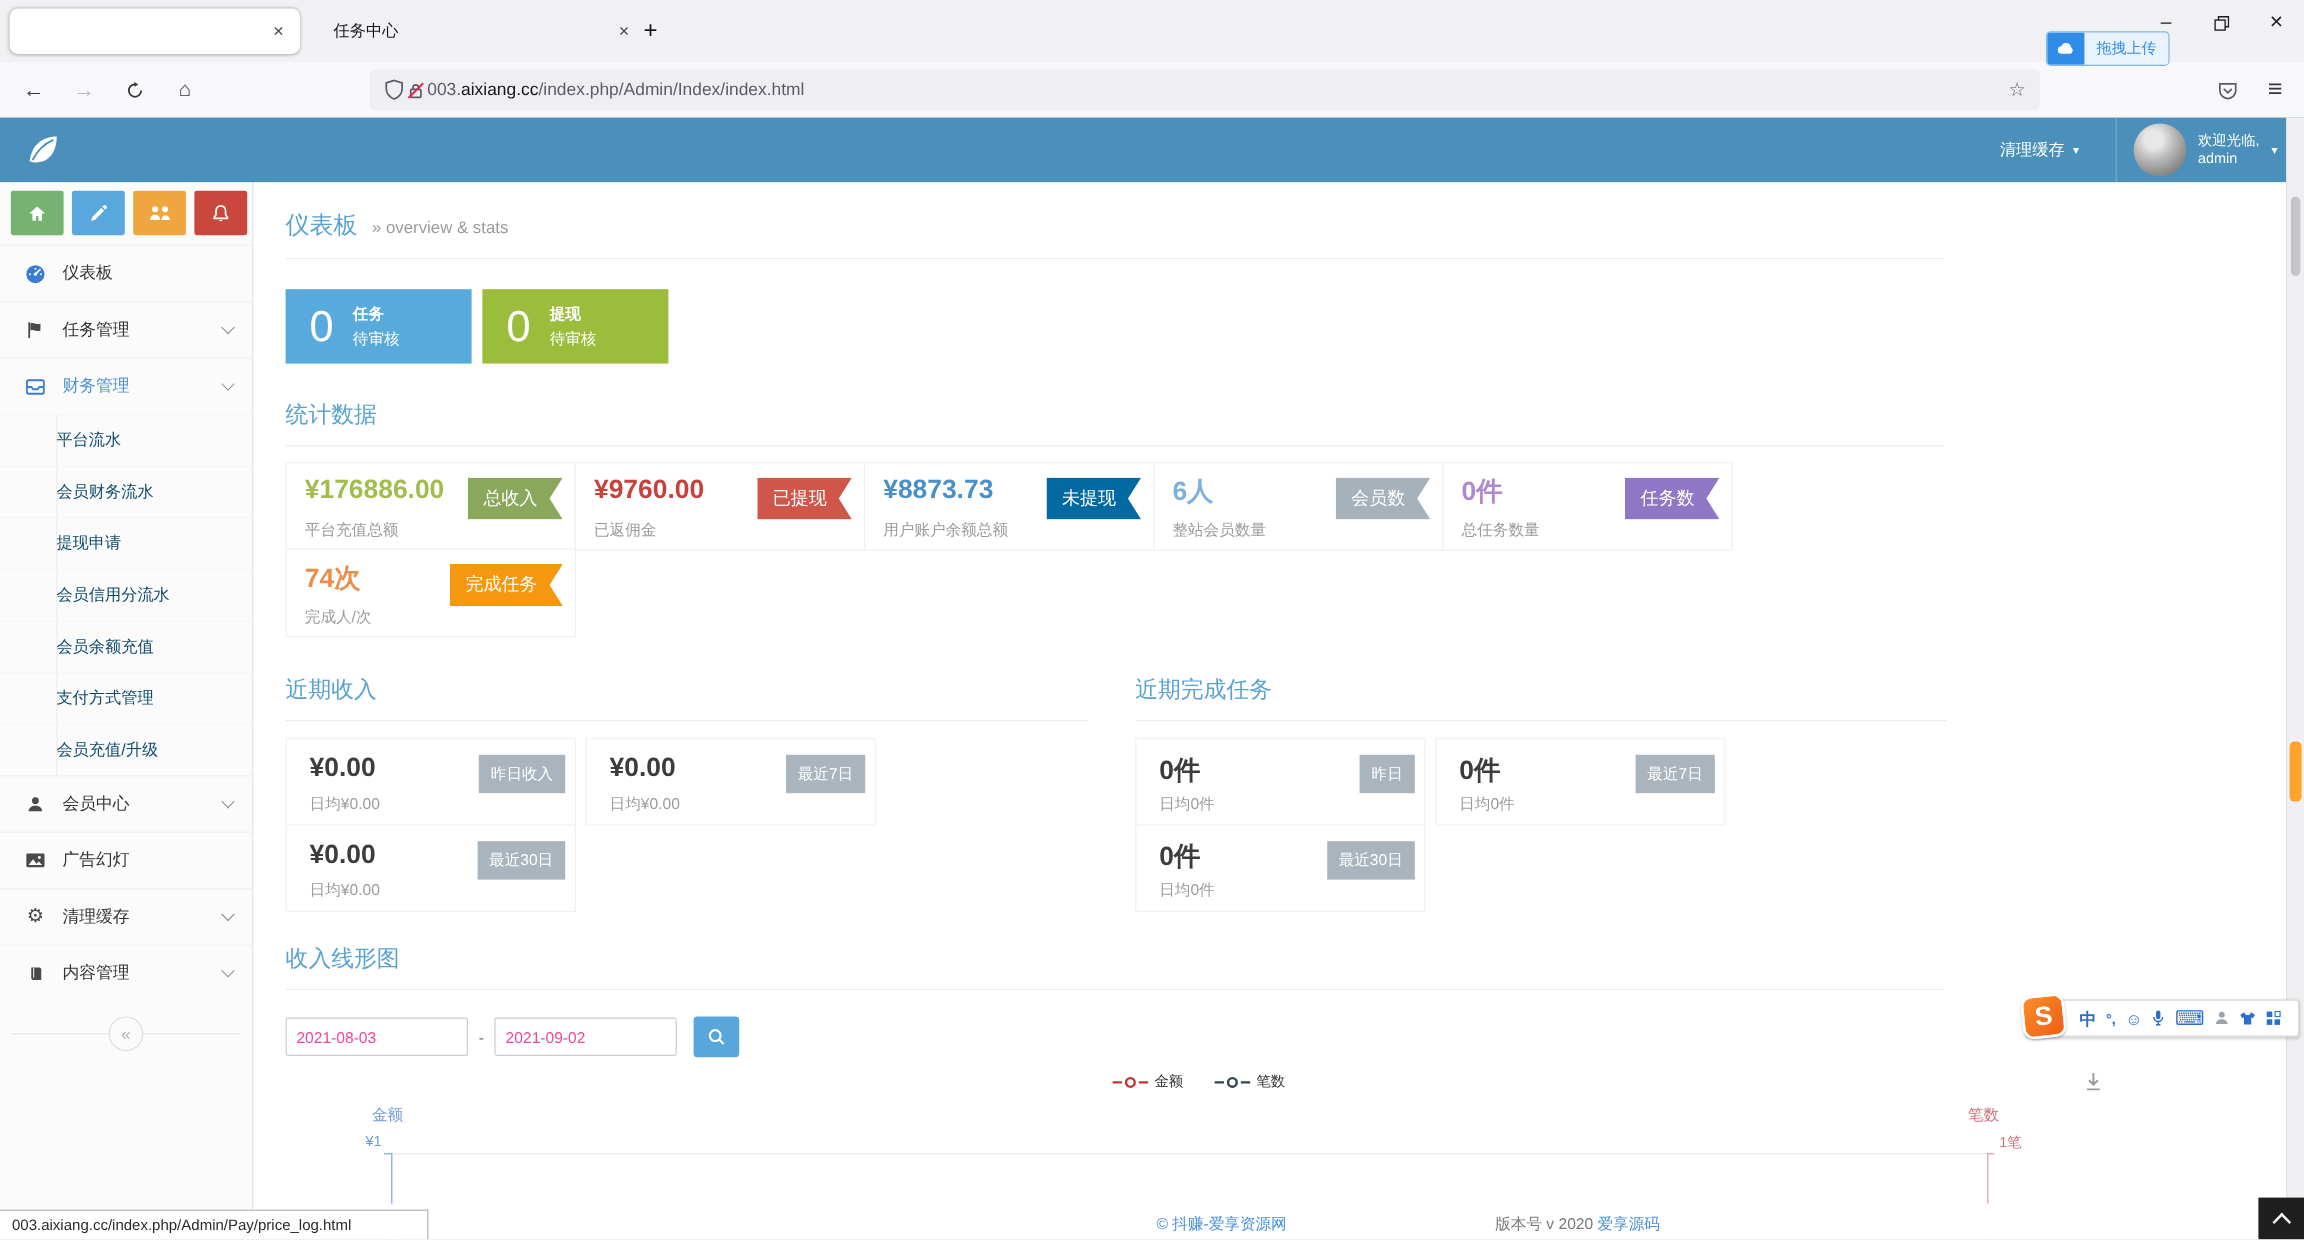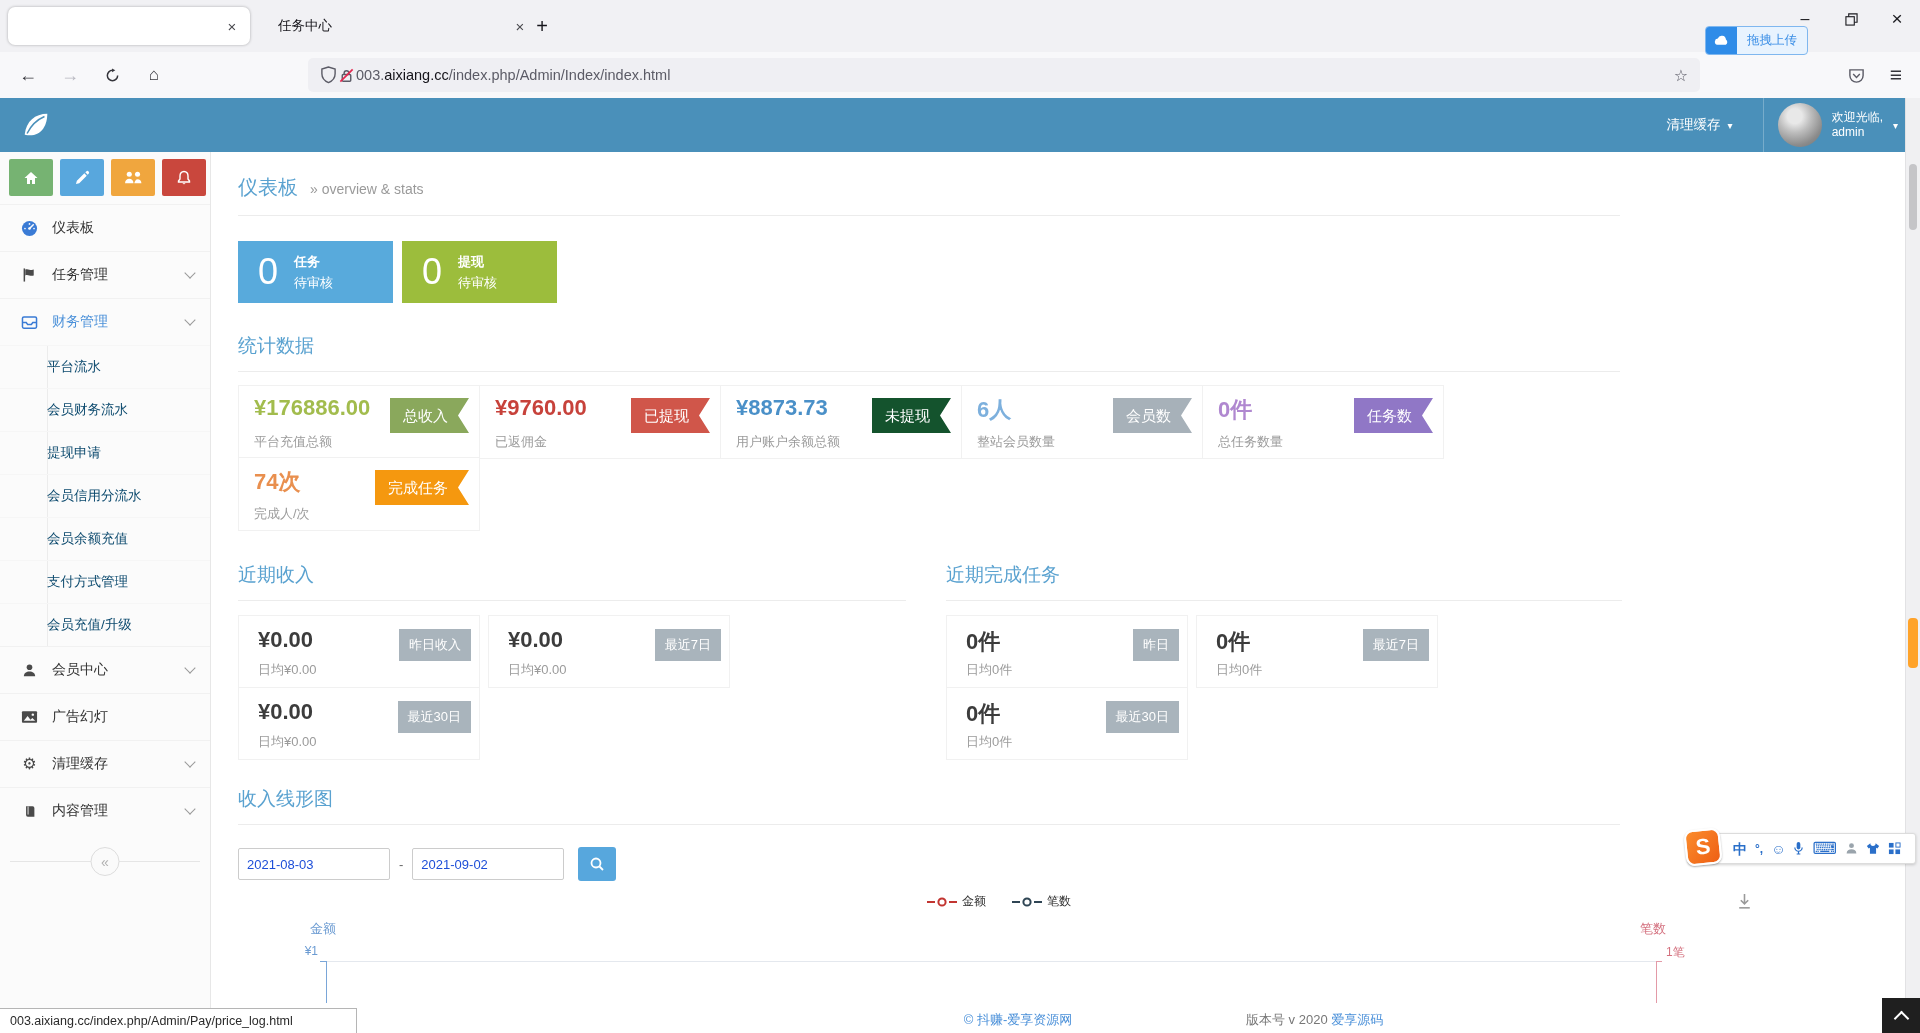--- a/index.html
+++ b/index.html
@@ -96,21 +96,21 @@
   .half-title{font-size:19px;color:#5aa2d0;}
   .hrule{border-bottom:1px solid #ececec;margin-top:12px;}
   .mrow{display:flex;gap:8px;}
   .mrow1{margin-top:14px;}
   .mcard{width:242px;height:73px;border:1px solid #f1f1f1;position:relative;background:#fff;box-sizing:border-box;}
   .mrow2 .mcard{margin-top:-1px;}
   .mval{font-size:22px;font-weight:bold;color:#3c3c3c;margin:11px 0 0 19px;}
   .mbadge{position:absolute;top:13px;right:8px;background:#a9b4bc;color:#fff;font-size:13px;padding:7px 10px;}
   .msub{position:absolute;left:19px;bottom:8px;font-size:13px;color:#9b9b9b;}
   .controls{display:flex;align-items:center;margin-top:22px;}
-  .dinput{width:152px;height:32px;border:1px solid #ccc;border-radius:2px;font-size:13px;color:#1d4ed8;padding:0 8px;
+  .dinput{width:152px;height:32px;border:1px solid #ccc;border-radius:2px;font-size:13px;color:#ec4899;padding:0 8px;
           font-family:"Liberation Sans","DejaVu Sans",sans-serif;box-sizing:border-box;background:#fff;}
   .dsep{margin:0 9px;color:#666;font-size:13px;}
   .sbtn{width:38px;height:34px;margin-left:14px;background:#57a7dd;border-radius:3px;border:none;
         display:flex;align-items:center;justify-content:center;cursor:pointer;}
   .legend{display:flex;justify-content:center;gap:26px;width:1382px;margin-left:70px;margin-top:12px;
           font-size:12px;color:#333;align-items:center;}
   .litem{display:flex;align-items:center;gap:5px;cursor:pointer;}
   .chart{position:relative;height:137px;margin-top:4px;}
   .dlicon{position:absolute;left:1497px;top:-22px;cursor:pointer;}
   .axl{position:absolute;left:72px;top:6px;font-size:13px;color:#6b9bd2;}
@@ -389,21 +389,21 @@
         <div class="ribbon" style="background: rgb(138, 168, 92);">总收入</div>
         <div class="slabel">平台充值总额</div>
       </div>
       <div class="scard">
         <div class="sval" style="color: rgb(199, 66, 59);">¥9760.00</div>
         <div class="ribbon" style="background: rgb(208, 86, 74);">已提现</div>
         <div class="slabel">已返佣金</div>
       </div>
       <div class="scard">
         <div class="sval" style="color: rgb(74, 144, 200);">¥8873.73</div>
-        <div class="ribbon" style="background: #14532d;">未提现</div>
+        <div class="ribbon" style="background: #0369a1;">未提现</div>
         <div class="slabel">用户账户余额总额</div>
       </div>
       <div class="scard">
         <div class="sval" style="color: rgb(125, 176, 221);">6人</div>
         <div class="ribbon" style="background: rgb(167, 177, 185);">会员数</div>
         <div class="slabel">整站会员数量</div>
       </div>
       <div class="scard">
         <div class="sval" style="color: rgb(176, 136, 208);">0件</div>
         <div class="ribbon" style="background: rgb(144, 119, 198);">任务数</div>

